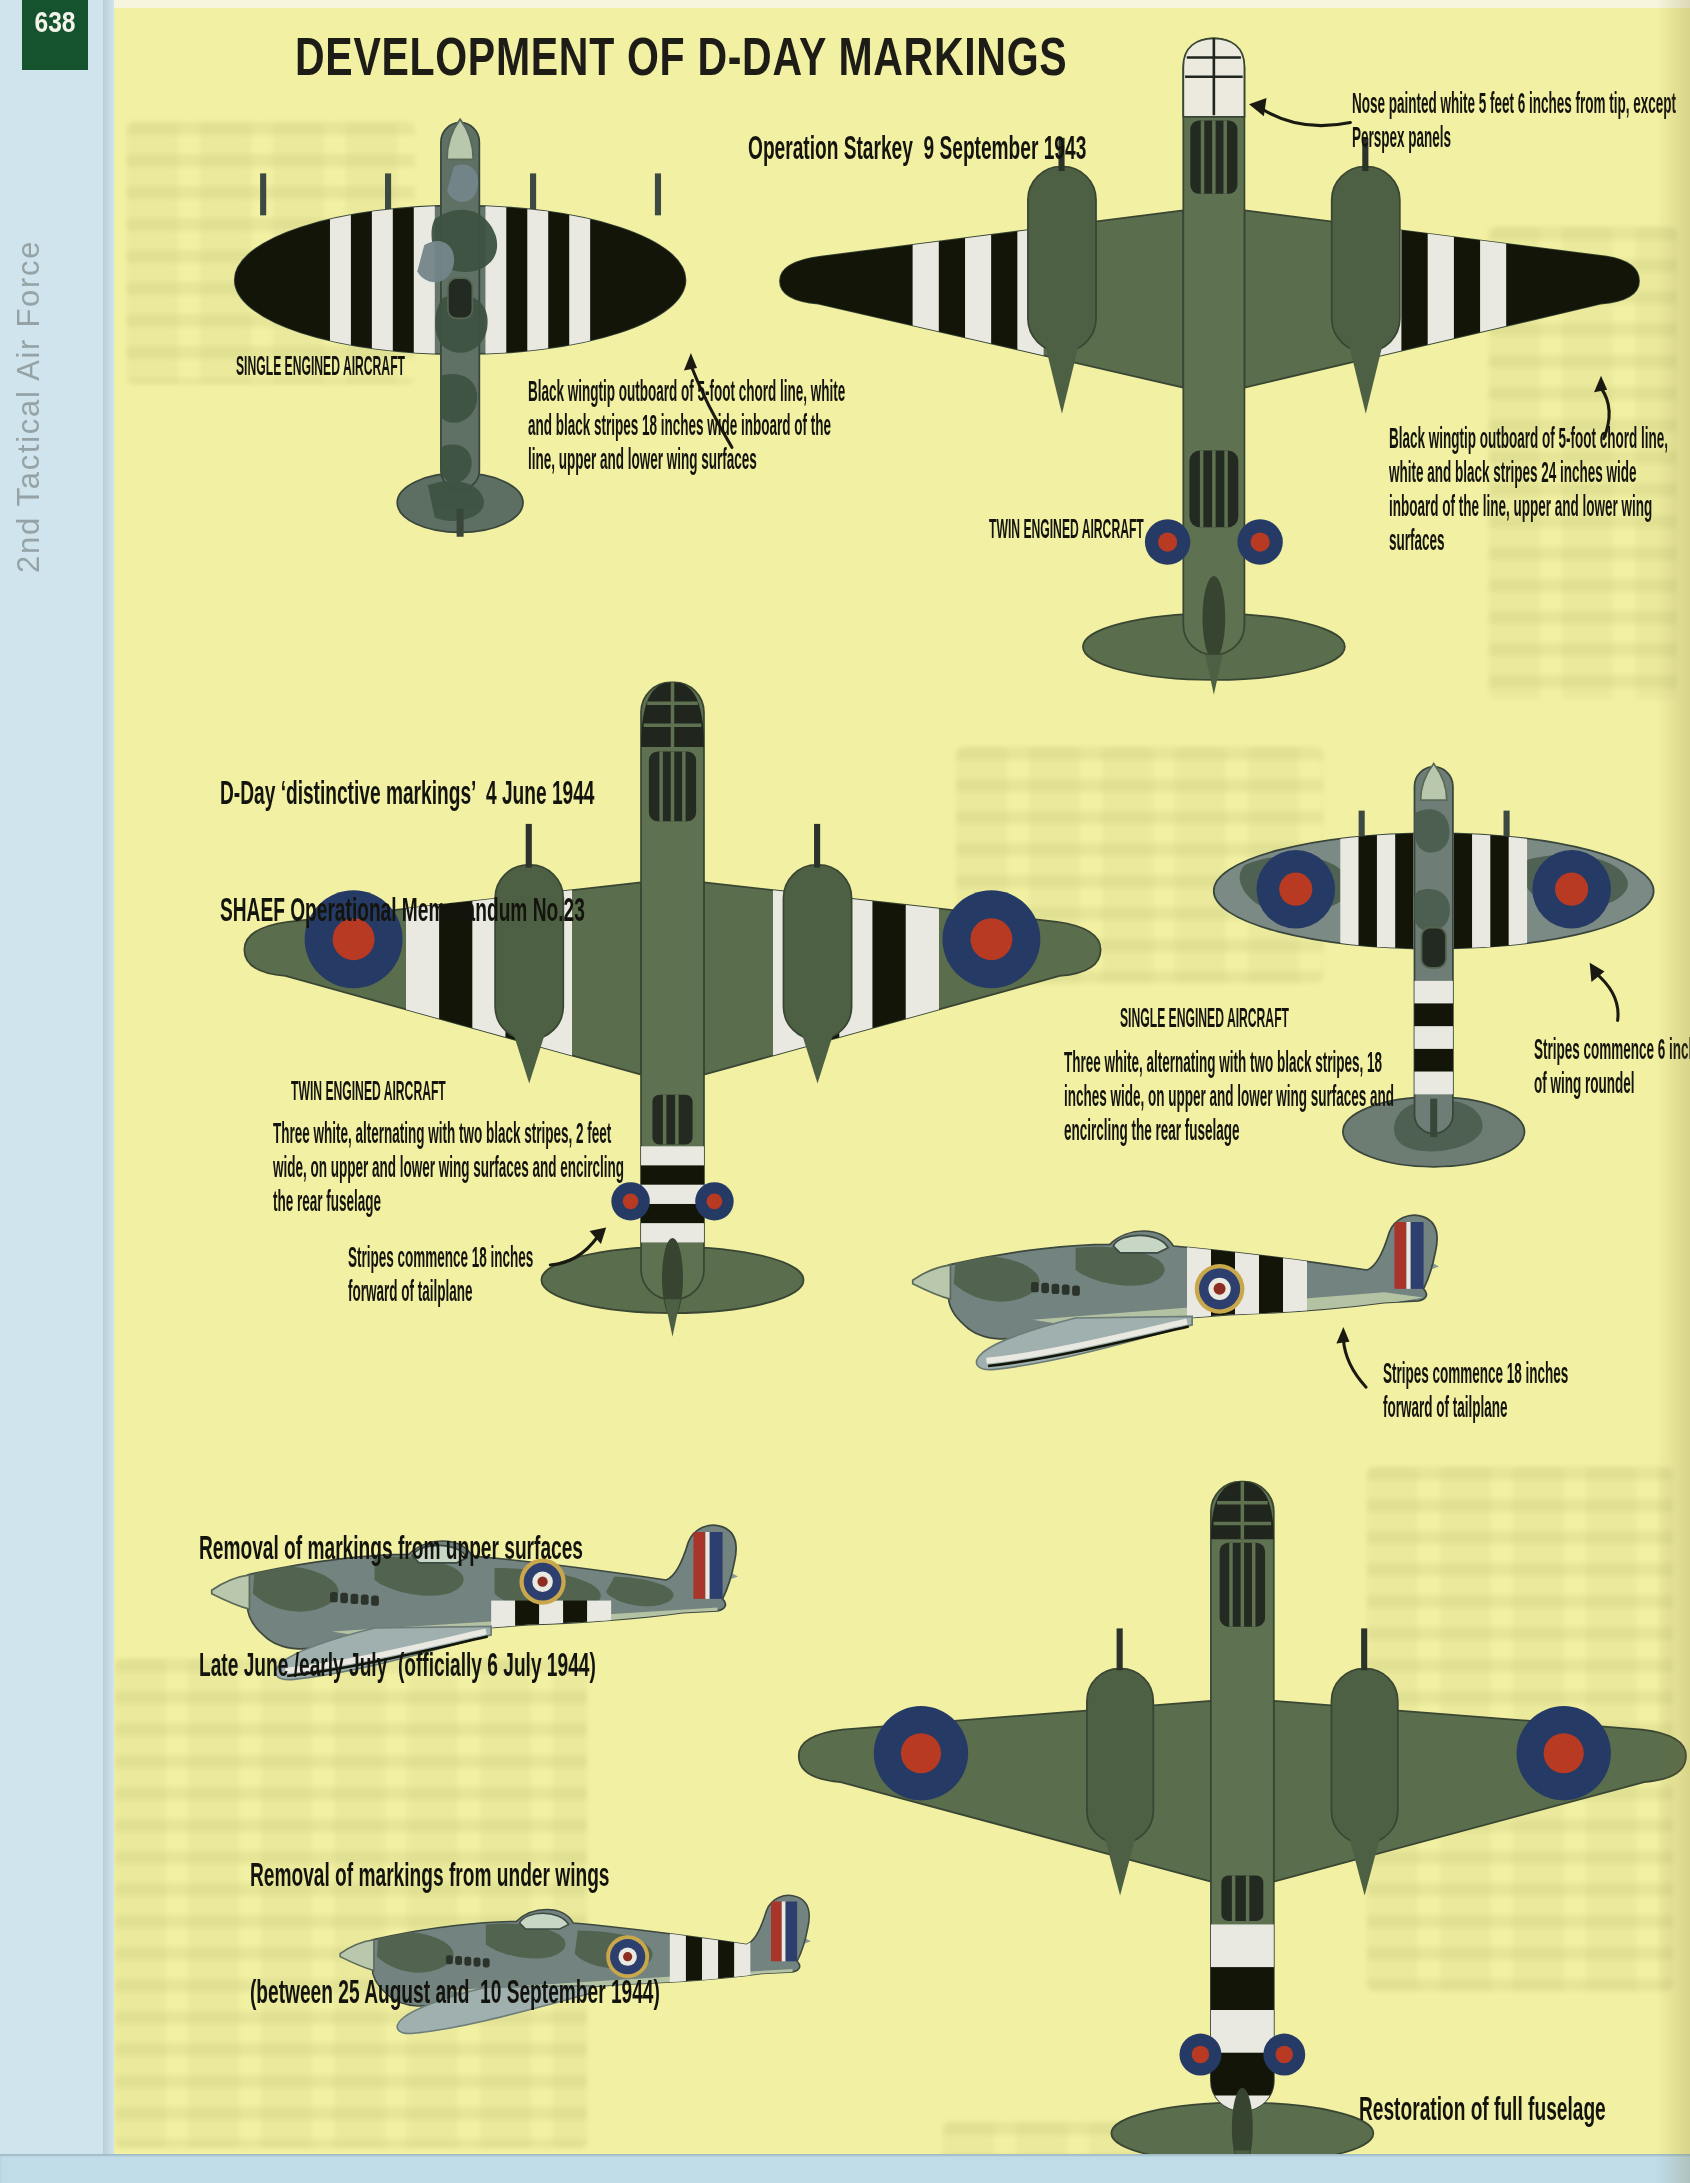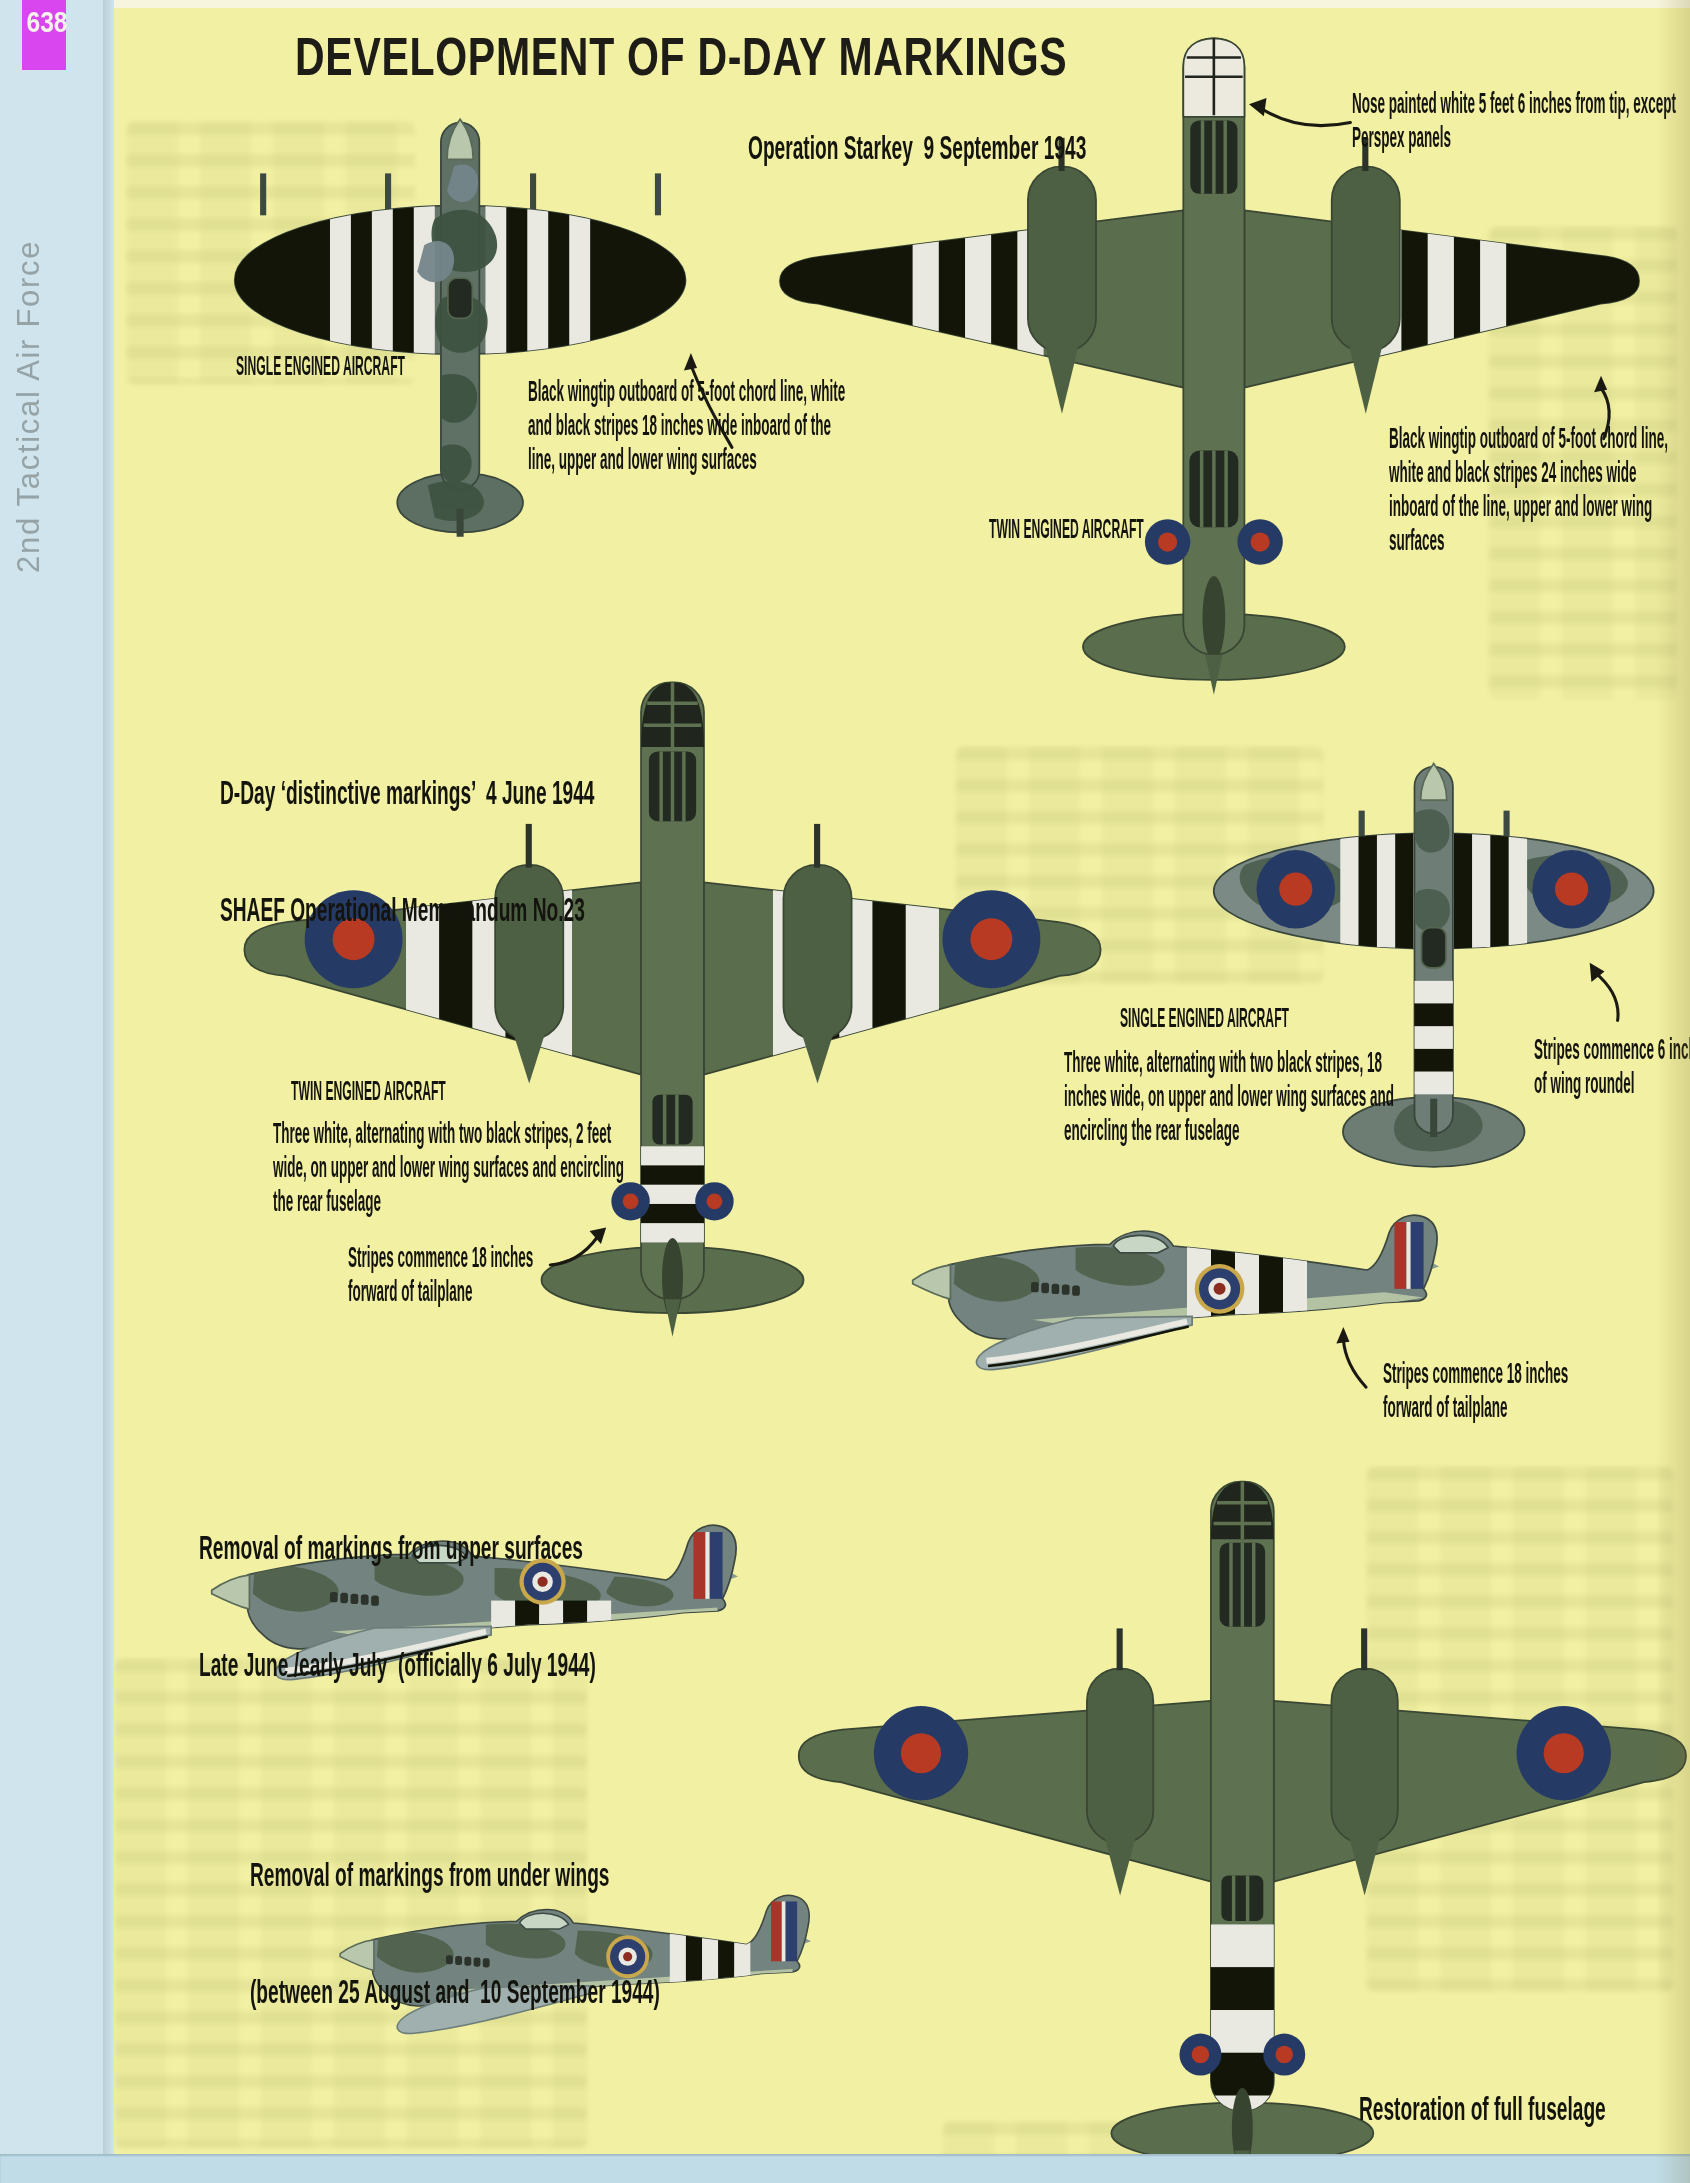--- a/index.html
+++ b/index.html
@@ -5,21 +5,21 @@
   html,body{margin:0;padding:0;background:#d8d8cc;}
   .page{position:relative;width:1691px;height:2184px;background:#f2f0a2;overflow:hidden;
         font-family:"Liberation Sans",sans-serif;color:#14140e;}
   .abs{position:absolute;}
   
   .edge{left:0;top:0;width:114px;height:2184px;background:#cfe4ec;}
   .edge-shade{left:103px;top:0;width:10.5px;height:2184px;background:linear-gradient(to right,rgba(120,140,150,.25),rgba(120,140,150,0));}
   .toprim{left:114px;top:0;width:1577px;height:7.9px;background:#f7f5dd;}
   .botstrip{left:0;top:2154px;width:1691px;height:30px;background:#bfdce7;box-shadow:inset 0 1.7px 1.7px rgba(60,80,90,.25);}
   .rightshade{left:1656px;top:0;width:35px;height:2184px;background:linear-gradient(to right,rgba(150,140,60,0),rgba(120,110,50,.22));}
-  .tab{left:22px;top:0;width:44px;height:70px;background:#d946ef;text-align:center;}
+  .tab{left:22px;top:0;width:66px;height:70px;background:#14532d;text-align:center;}
   .tab span{display:inline-block;margin-top:5.2px;font-size:30px;font-weight:bold;color:#f4f4ec;transform:scaleX(.82);transform-origin:50% 0;}
   .vlabel{left:10.5px;top:84px;height:489px;writing-mode:vertical-rl;transform:rotate(180deg);
           font-size:31px;color:#96a3a6;letter-spacing:1.7px;white-space:pre;}
   
   .t{position:absolute;transform-origin:0 0;font-weight:bold;}
   .t-title{font-size:54px;transform:scaleX(.76);letter-spacing:0.9px;white-space:pre;color:#1d1c16;}
   .t-head{font-size:33px;transform:scaleX(.58);line-height:39px;white-space:pre;}
   .t-label{font-size:27px;transform:scaleX(.45);white-space:pre;}
   .t-note{font-size:30px;transform:scaleX(.45);line-height:34px;width:769px;}
   .t-note.w840{width:734px;} .t-note.w760{width:664px;} .t-note.w820{width:716px;}

